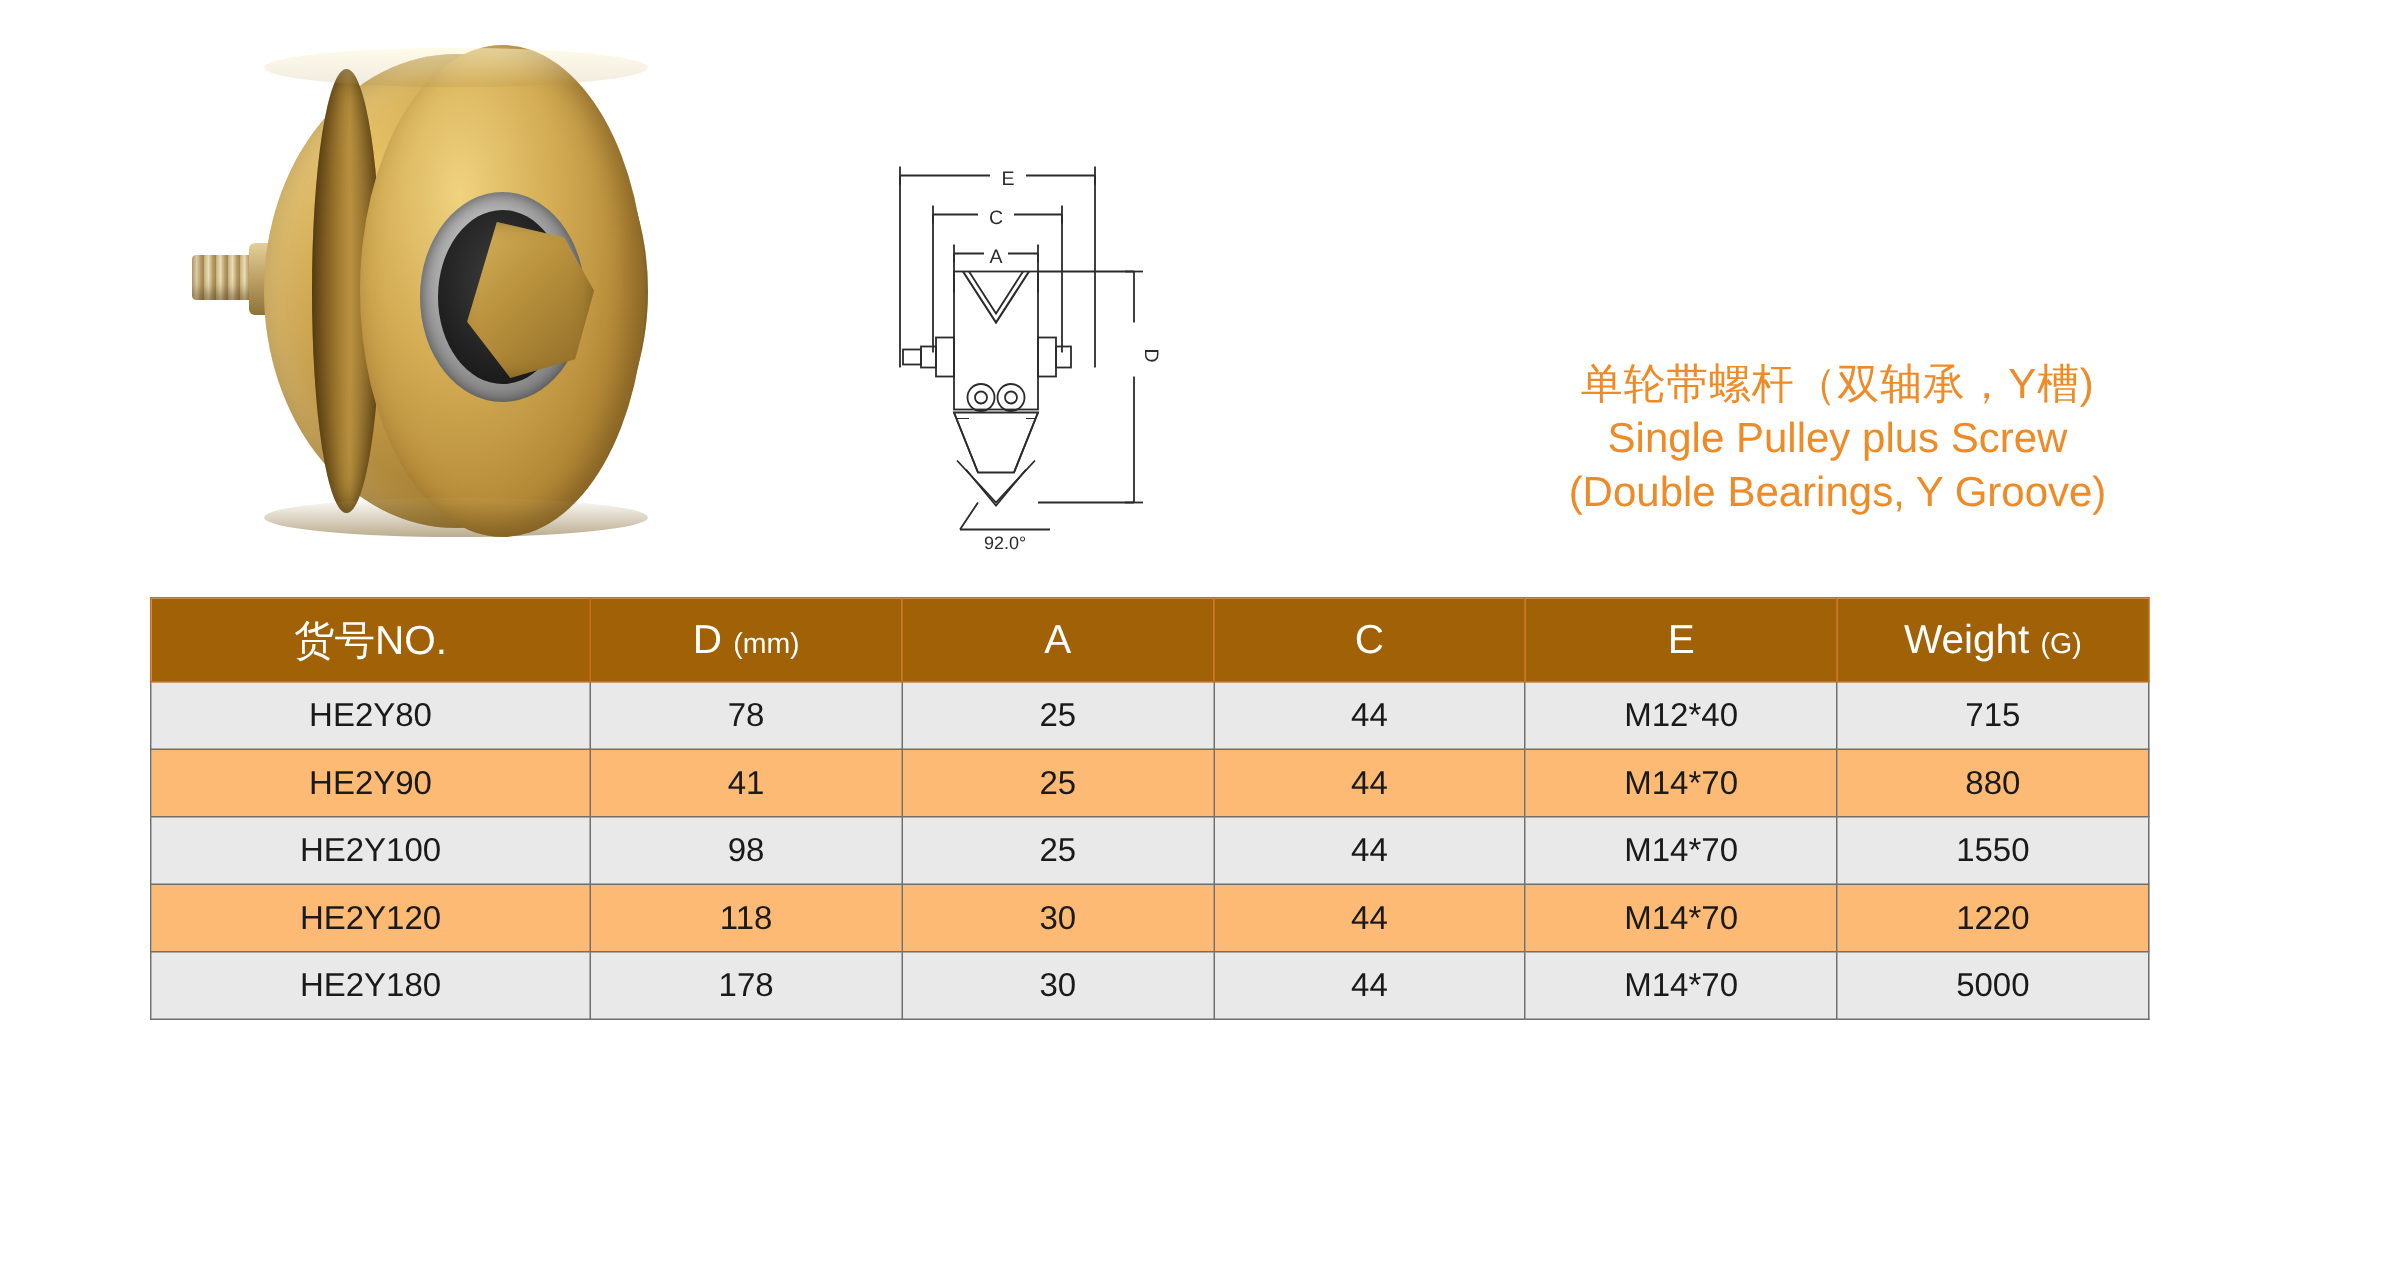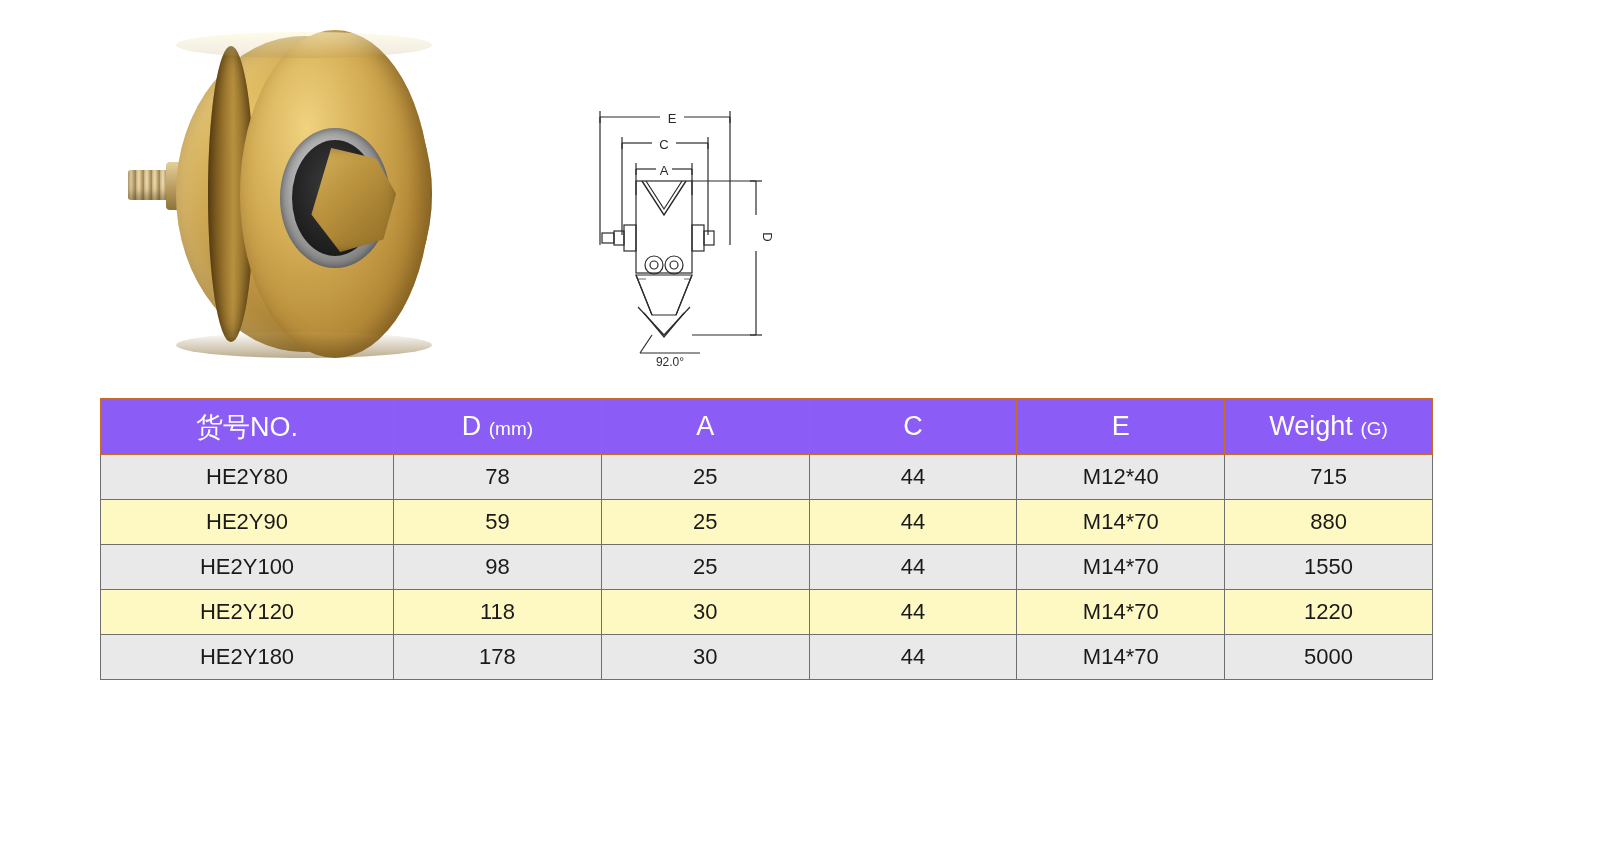--- a/index.html
+++ b/index.html
@@ -173,34 +173,34 @@
     border-collapse: collapse;
     width: 100%;
     table-layout: fixed;
   }
   table.spec th, table.spec td {
     border: 1px solid #6f6f6f;
     text-align: center;
     font-weight: normal;
   }
   table.spec thead th {
-    background: #8b5cf6;
+    background: #a16207;
     color: #ffffff;
     height: 53px;
     font-size: 27px;
     border-color: #c96c20;
   }
   table.spec thead th .unit {
     font-size: 19px;
   }
   table.spec tbody td {
     height: 42px;
     font-size: 22px;
     color: #1a1a1a;
-    background: #fef9c3;
+    background: #fdba74;
   }
   table.spec tbody tr.alt td {
     background: #e9e9e9;
     margin-top: 36px;
   }
   col.c0 { width: 22.0%; }
   col.c1 { width: 15.6%; }
   col.c2 { width: 15.6%; }
   col.c3 { width: 15.6%; }
   col.c4 { width: 15.6%; }
@@ -291,20 +291,25 @@
         <g font-family="Liberation Sans, sans-serif" font-size="13" fill="#2b2b2b" text-anchor="middle">
           <text x="92" y="38">E</text>
           <text x="84" y="64">C</text>
           <text x="84" y="90">A</text>
           <text x="183" y="152" transform="rotate(90 183 152)">D</text>
           <text x="90" y="281" font-size="12">92.0°</text>
         </g>
       </svg>
     </div>
 
+    <div class="titles">
+      <div class="title-cn">单轮带螺杆（双轴承，Y槽)</div>
+      <div class="title-en1">Single Pulley plus Screw</div>
+      <div class="title-en2">(Double Bearings, Y Groove)</div>
+    </div>
 
   </div>
 
   <div class="table-wrap">
     <table class="spec">
       <colgroup>
         <col class="c0">
           <col class="c1">
           <col class="c2">
           <col class="c3">
@@ -337,21 +342,21 @@
         <tr class="alt">
           <td>HE2Y80</td>
           <td>78</td>
           <td>25</td>
           <td>44</td>
           <td>M12*40</td>
           <td>715</td>
         </tr>
         <tr>
           <td>HE2Y90</td>
-          <td>59</td>
+          <td>41</td>
           <td>25</td>
           <td>44</td>
           <td>M14*70</td>
           <td>880</td>
         </tr>
         <tr class="alt">
           <td>HE2Y100</td>
           <td>98</td>
           <td>25</td>
           <td>44</td>

